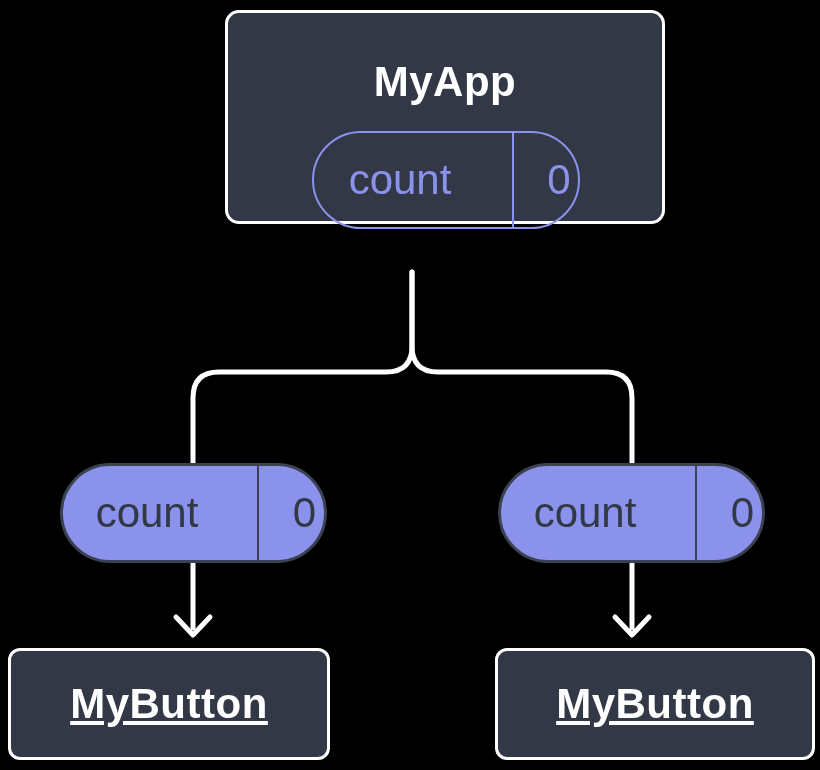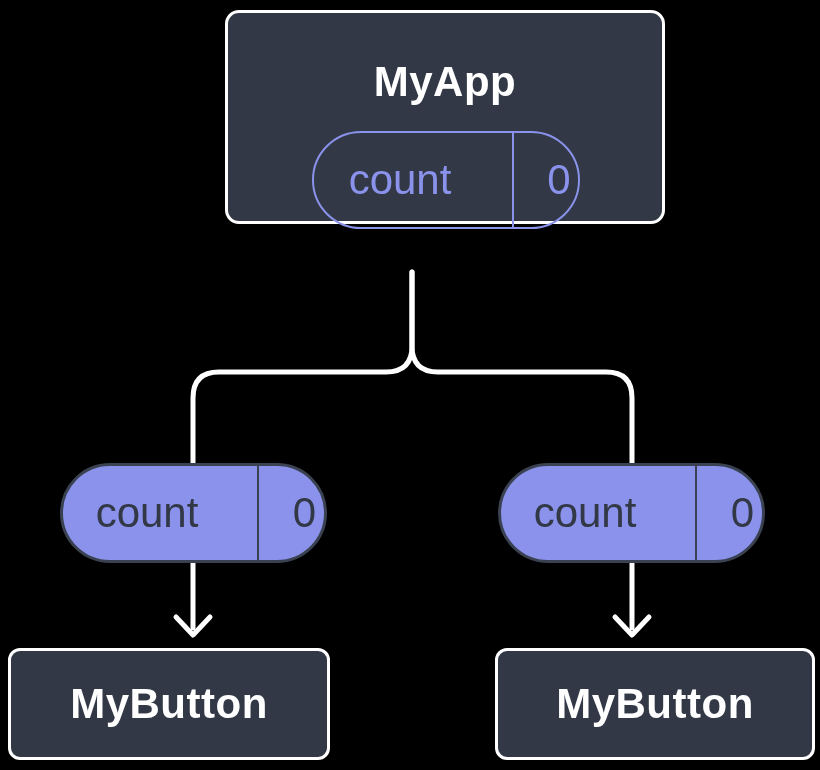--- a/index.html
+++ b/index.html
@@ -45,20 +45,21 @@
   }
   .child-node {
     border-radius: 12px;
     display: flex;
     align-items: center;
     justify-content: center;
     color: #ffffff;
     font-size: 42px;
     font-weight: bold;
     letter-spacing: 0.5px;
+    text-decoration: underline;
   }
   #child-node-left  { left: 8px;   top: 648px; width: 322px; height: 112px; }
   #child-node-right { left: 495px; top: 648px; width: 320px; height: 112px; }
 
   .pill {
     position: absolute;
     display: flex;
     align-items: stretch;
     border-radius: 60px;
     box-sizing: border-box;

